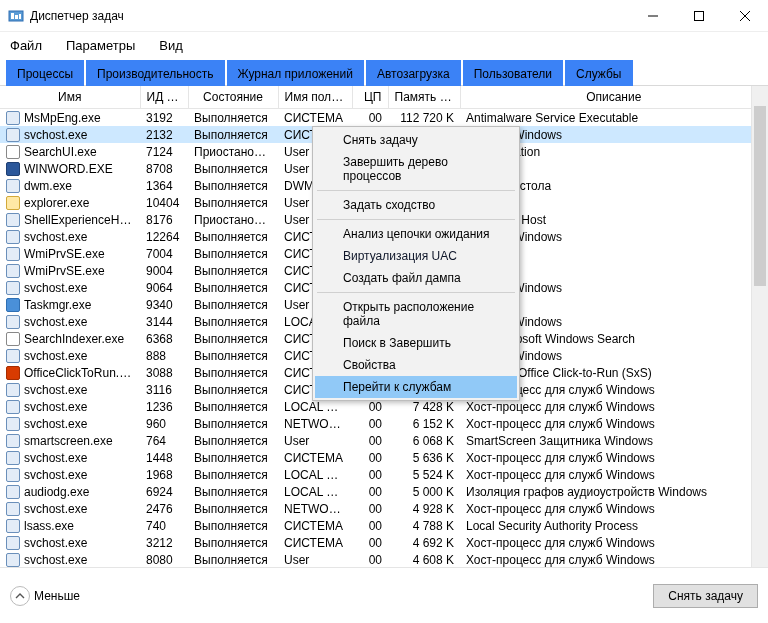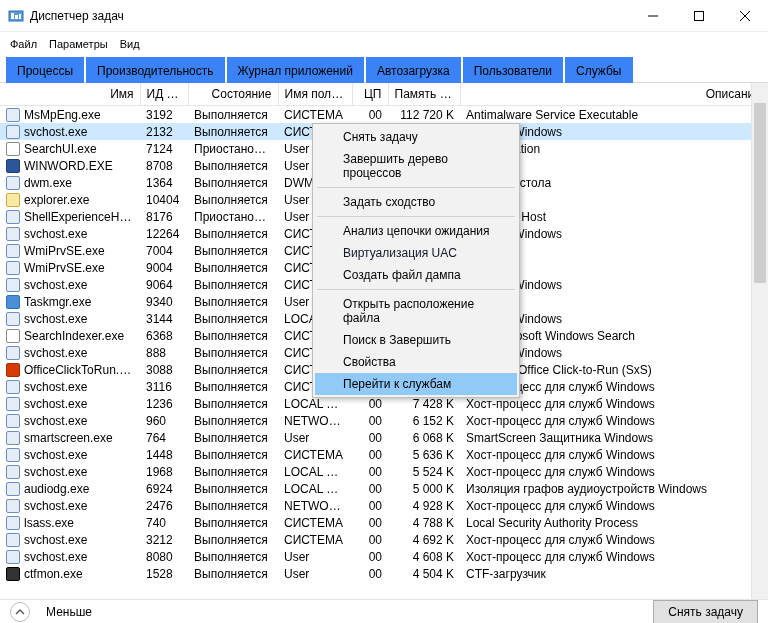--- a/index.html
+++ b/index.html
@@ -28,23 +28,23 @@
   }
   .titlebar .title { flex: 0 0 auto; }
   .titlebar .spacer { flex: 1; }
   .winbtn {
     width: 46px; height: 30px;
     display: inline-flex; align-items: center; justify-content: center;
     font-size: 10px;
   }
   .menubar {
     display: flex;
-    gap: 8px;
+    gap: 20px;
     padding: 4px 8px;
-    font-size: 11px;
+    font-size: 13px;
   }
   .menubar span { padding: 2px 2px; }
   .tabs {
     display: flex;
     border-bottom: 1px solid #d9d9d9;
     padding: 0 6px;
     gap: 2px;
   }
   .tab {
     padding: 6px 10px 5px;
@@ -65,21 +65,21 @@
     position: relative;
     border-top: none;
   }
   table {
     border-collapse: collapse;
     table-layout: fixed;
     width: 100%;
     font-size: 12px;
   }
   thead th {
-    text-align: right;
+    text-align: center;
     font-weight: normal;
     padding: 4px 6px;
     border-right: 1px solid #e5e5e5;
     border-bottom: 1px solid #e5e5e5;
     background: #fff;
     white-space: nowrap;
     overflow: hidden;
     text-overflow: ellipsis;
   }
   tbody td {
@@ -135,26 +135,26 @@
     position: absolute;
     right: 8px;
     top: 4px;
   }
   .ctx-sep {
     height: 1px;
     background: #d0d0d0;
     margin: 3px 2px;
   }
   .footer {
-    height: 24px;
+    height: 56px;
     border-top: 1px solid #e5e5e5;
     display: flex;
     align-items: center;
     padding: 0 10px;
-    gap: 16px;
+    gap: 4px;
   }
   .circle-btn {
     width: 20px; height: 20px;
     border: 1px solid #bbb;
     border-radius: 50%;
     display: inline-flex; align-items: center; justify-content: center;
     font-size: 10px;
   }
   .footer .spacer { flex: 1; }
   .btn {

